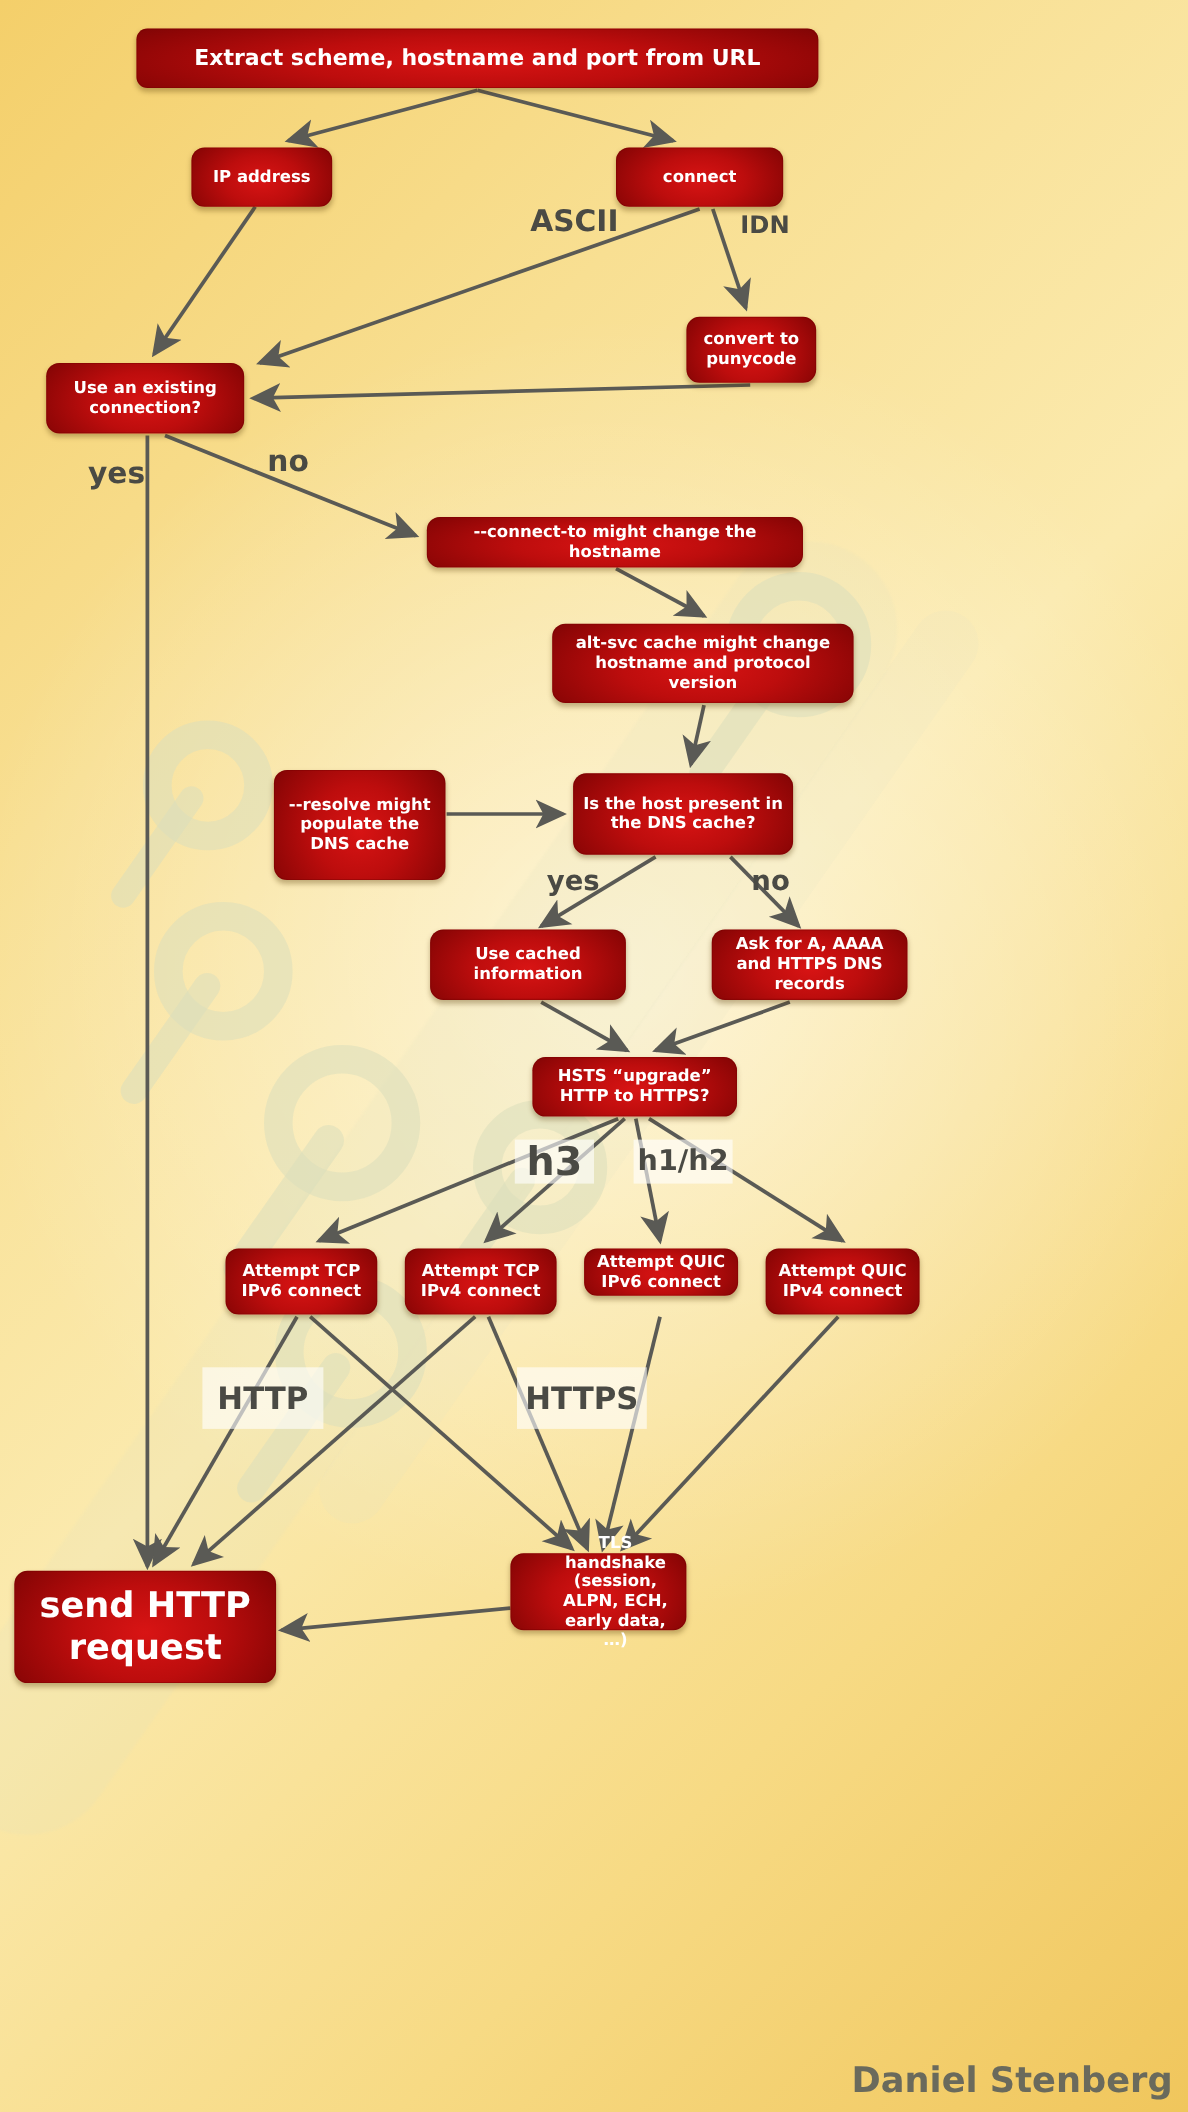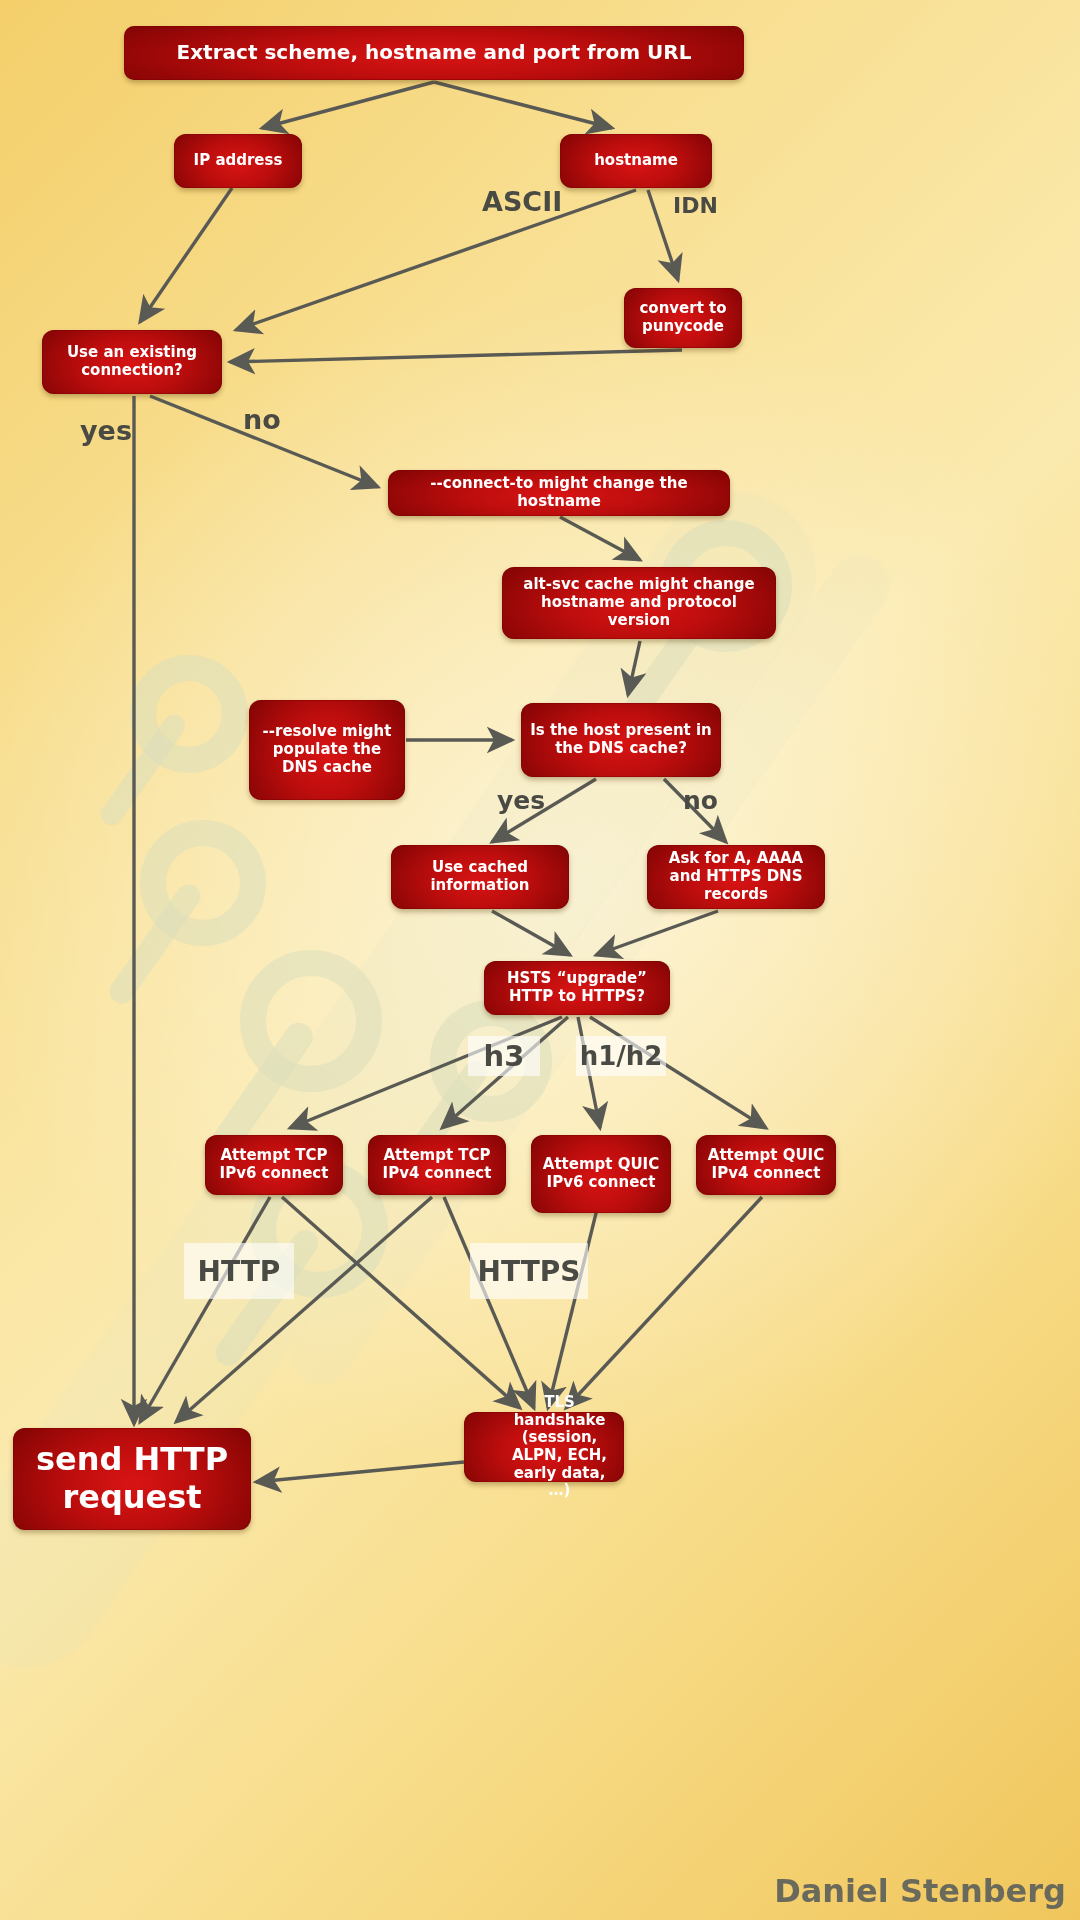--- a/index.html
+++ b/index.html
@@ -113,44 +113,44 @@
         <path d="M 444,1197 L 534,1408"></path>
         <path d="M 600,1197 L 548,1408"></path>
         <path d="M 762,1197 L 566,1408"></path>
         <path d="M 464,1462 L 256,1482"></path>
       </g>
   </svg>
 
   <div id="nodes">
       <div class="node title" style="left: 124px; top: 26px; width: 620px; height: 54px;">Extract scheme, hostname and port from URL</div>
       <div class="node sm" style="left: 174px; top: 134px; width: 128px; height: 54px;">IP address</div>
-      <div class="node sm" style="left: 560px; top: 134px; width: 152px; height: 54px;">hostname</div>
+      <div class="node sm" style="left: 560px; top: 134px; width: 152px; height: 54px;">connect</div>
       <div class="node sm" style="left: 624px; top: 288px; width: 118px; height: 60px;">convert to punycode</div>
       <div class="node sm" style="left: 42px; top: 330px; width: 180px; height: 64px;">Use an existing connection?</div>
       <div class="node sm" style="left: 388px; top: 470px; width: 342px; height: 46px;">--connect-to might change the hostname</div>
       <div class="node sm" style="left: 502px; top: 567px; width: 274px; height: 72px;">alt-svc cache might change hostname and protocol version</div>
       <div class="node sm" style="left: 249px; top: 700px; width: 156px; height: 100px;">--resolve might populate the DNS cache</div>
       <div class="node sm" style="left: 521px; top: 703px; width: 200px; height: 74px;">Is the host present in the DNS cache?</div>
       <div class="node sm" style="left: 391px; top: 845px; width: 178px; height: 64px;">Use cached information</div>
       <div class="node sm" style="left: 647px; top: 845px; width: 178px; height: 64px;">Ask for A, AAAA and HTTPS DNS records</div>
       <div class="node sm" style="left: 484px; top: 961px; width: 186px; height: 54px;">HSTS “upgrade” HTTP to HTTPS?</div>
       <div class="node sm" style="left: 205px; top: 1135px; width: 138px; height: 60px;">Attempt TCP IPv6 connect</div>
       <div class="node sm" style="left: 368px; top: 1135px; width: 138px; height: 60px;">Attempt TCP IPv4 connect</div>
-      <div class="node sm" style="left: 531px; top: 1135px; width: 140px; height: 78px;">Attempt QUIC IPv6 connect</div>
+      <div class="node sm" style="left: 531px; top: 1135px; width: 140px; height: 43px;">Attempt QUIC IPv6 connect</div>
       <div class="node sm" style="left: 696px; top: 1135px; width: 140px; height: 60px;">Attempt QUIC IPv4 connect</div>
       <div class="node sm" style="left: 464px; top: 1412px; width: 160px; height: 70px; padding-left: 39px;">TLS handshake (session, ALPN, ECH, early data, …)</div>
       <div class="node lg" style="left: 13px; top: 1428px; width: 238px; height: 102px;">send HTTP request</div>
     </div>
   <div id="elabels">
       <div class="elabel" style="left: 482px; top: 186px; font-size: 27px;">ASCII</div>
       <div class="elabel" style="left: 673px; top: 193px; font-size: 22px;">IDN</div>
       <div class="elabel" style="left: 80px; top: 415px; font-size: 27px;">yes</div>
       <div class="elabel" style="left: 243px; top: 404px; font-size: 27px;">no</div>
       <div class="elabel" style="left: 497px; top: 786px; font-size: 25px;">yes</div>
       <div class="elabel" style="left: 683px; top: 786px; font-size: 25px;">no</div>
-      <div class="elabel boxed" style="left: 468px; top: 1036px; width: 72px; height: 40px; font-size: 29px;">h3</div>
+      <div class="elabel boxed" style="left: 468px; top: 1036px; width: 72px; height: 40px; font-size: 36px;">h3</div>
       <div class="elabel boxed" style="left: 576px; top: 1036px; width: 90px; height: 40px; font-size: 26px;">h1/h2</div>
       <div class="elabel boxed" style="left: 184px; top: 1243px; width: 110px; height: 56px; font-size: 28px;">HTTP</div>
       <div class="elabel boxed" style="left: 470px; top: 1243px; width: 118px; height: 56px; font-size: 28px;">HTTPS</div>
     </div>
 
   <div class="sig">Daniel Stenberg</div>
 </div>
 
 </body></html>

